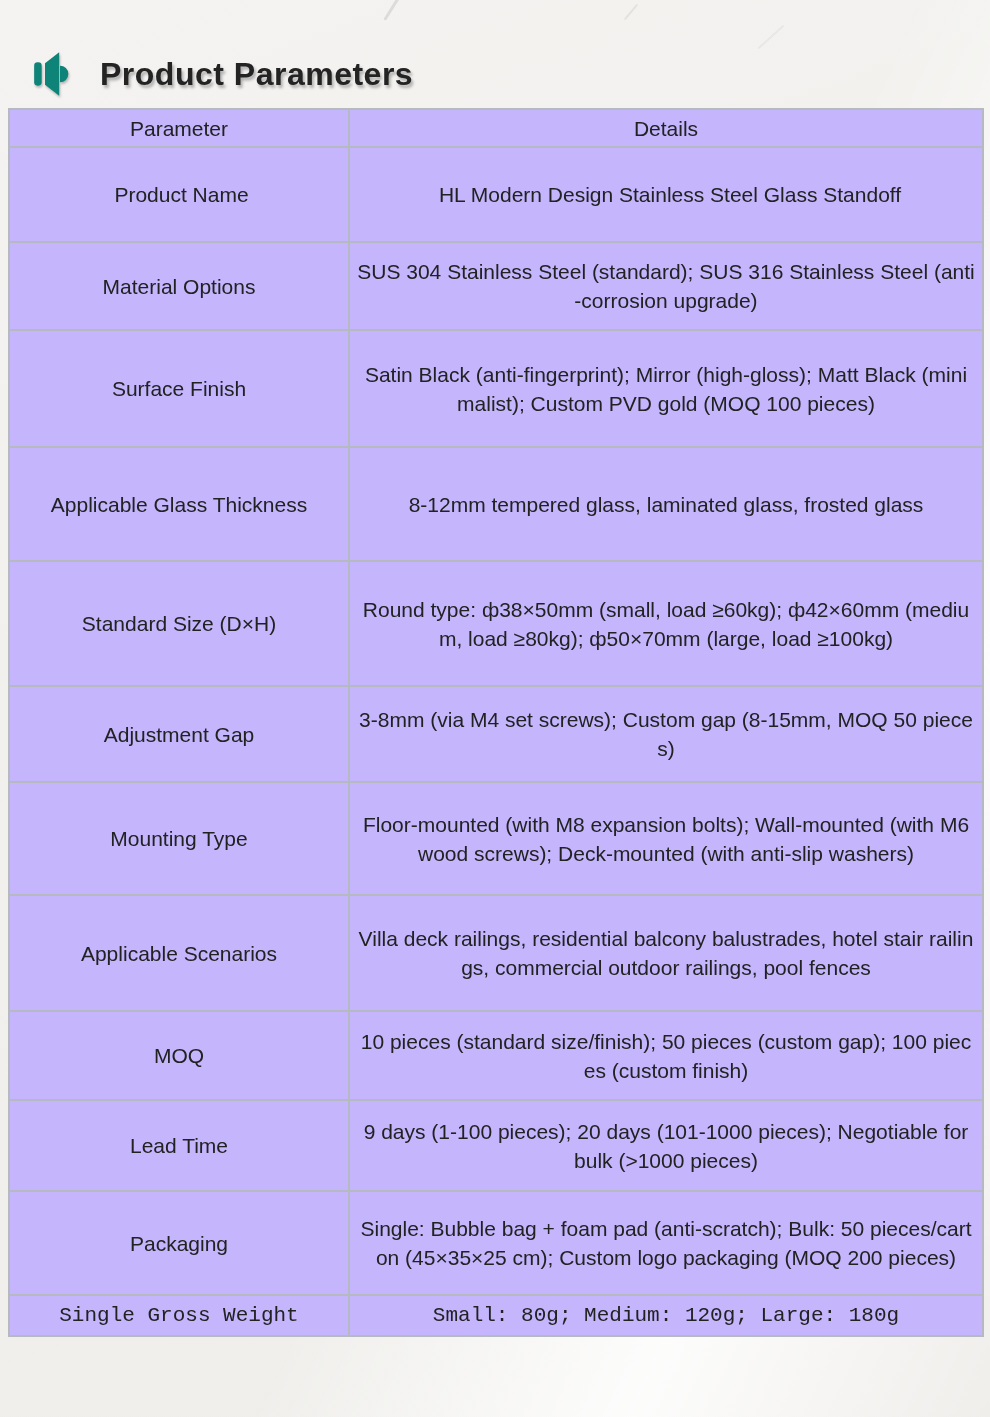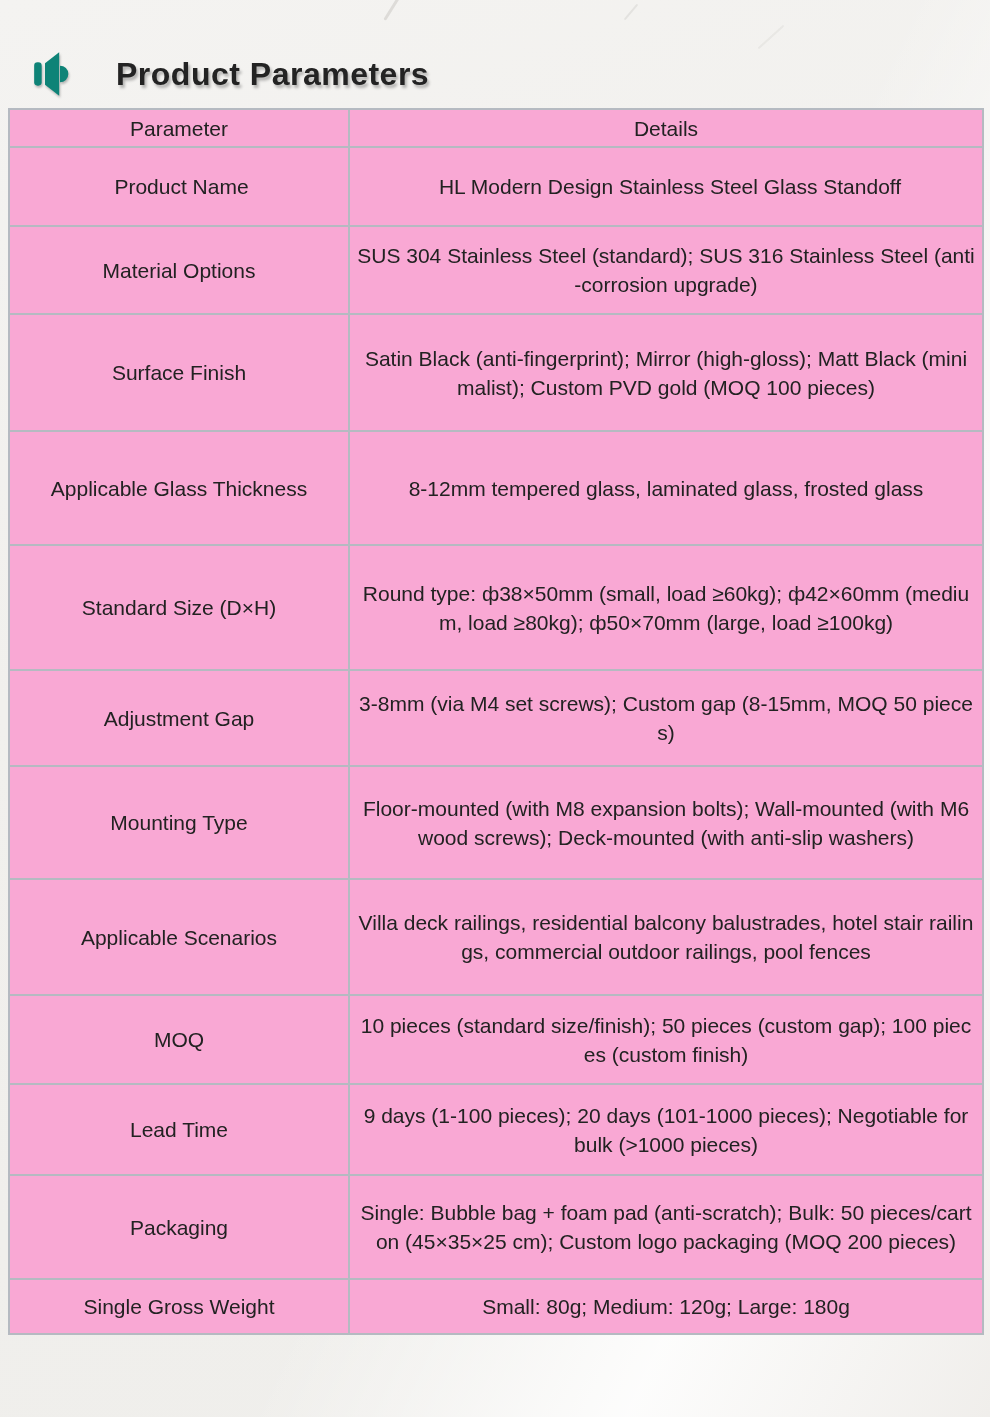--- a/index.html
+++ b/index.html
@@ -29,21 +29,21 @@
   .crease-2 { left: 630px; top: 2px;  width: 2px; height: 20px; transform: rotate(40deg); border-radius: 2px; opacity:.7; }
   .crease-3 { left: 770px; top: 20px; width: 2px; height: 34px; transform: rotate(48deg); border-radius: 2px; opacity:.45; }
 
   
   .section-header {
     position: absolute;
     left: 30px;
     top: 48px;
     display: flex;
     align-items: center;
-    gap: 36px;
+    gap: 20px;
   }
   .section-header .icon-wrap {
     width: 50px;
     height: 52px;
     display: flex;
     align-items: center;
     justify-content: center;
     filter: drop-shadow(1px 2px 1px rgba(0,0,0,0.25));
   }
   .section-title {
@@ -66,45 +66,45 @@
     background: #ffffff;
   }
   table.params th,
   table.params td {
     border: 2px solid #b5bac1;
     text-align: center;
     vertical-align: middle;
     font-size: 21px;
     line-height: 29px;
     color: #222222;
-    background: #f9a8d4;
+    background: #c4b5fd;
   }
   table.params th {
     font-weight: 400;
     height: 38px;
   }
   col.c-param   { width: 340px; }
   col.c-details { width: 634px; }
 
   td.param   { padding: 4px 10px; }
   td.details { padding: 4px 7px; word-break: break-all; margin-left: 13px; }
 
   
-  tr.row-0  td { height: 79px; padding-left: 15px;  }
+  tr.row-0  td { height: 95px; padding-left: 15px;  }
   tr.row-1  td { height: 88px;  }
   tr.row-2  td { height: 117px; }
   tr.row-3  td { height: 114px;  }
   tr.row-4  td { height: 125px; }
   tr.row-5  td { height: 96px;  }
   tr.row-6  td { height: 113px; }
   tr.row-7  td { height: 116px; }
   tr.row-8  td { height: 89px;  }
   tr.row-9  td { height: 91px;  }
   tr.row-10 td { height: 104px; }
-  tr.row-11 td { height: 55px;  }
+  tr.row-11 td { height: 41px; font-family: Liberation Mono, monospace;  }
   tr.row-12 td { height: 92px;  }
 </style>
 </head>
 <body>
 
 <div class="crease crease-1"></div>
 <div class="crease crease-2"></div>
 <div class="crease crease-3"></div>
 
 <div class="section-header">

